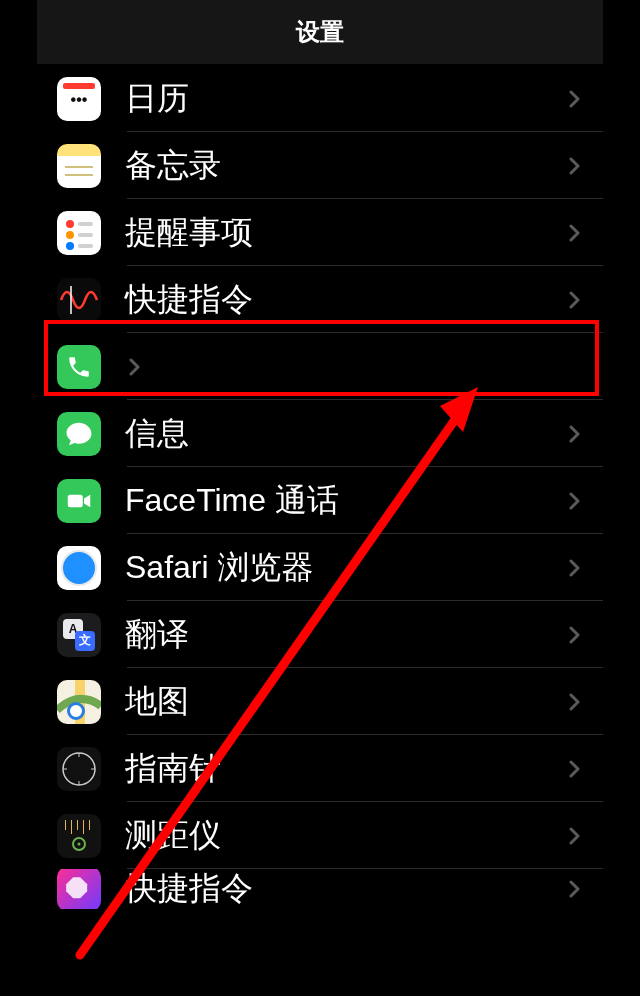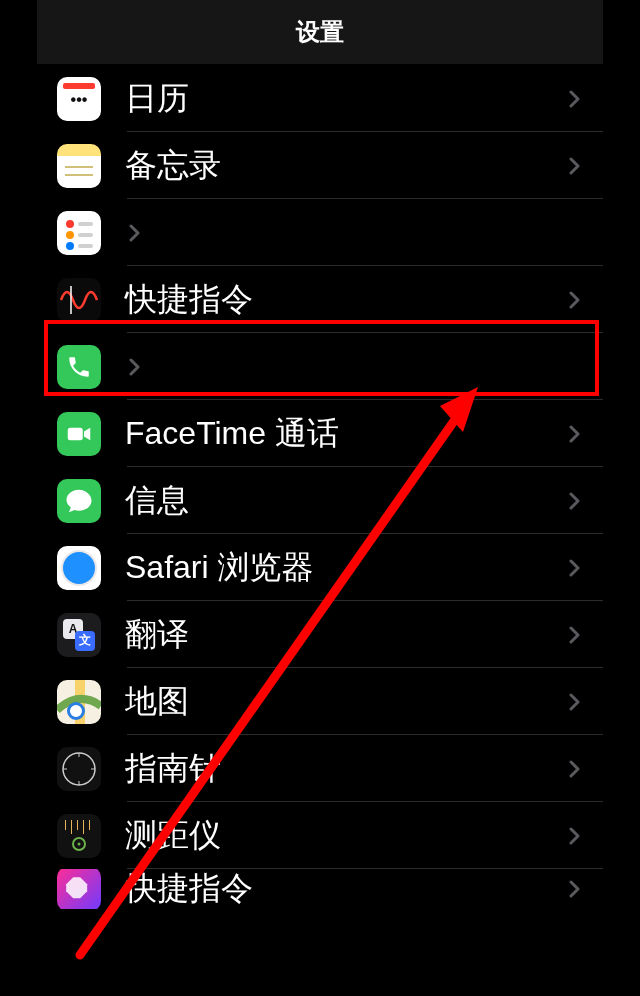--- a/index.html
+++ b/index.html
@@ -137,20 +137,21 @@
 
     <div class="row">
       <div class="icon ic-reminders">
         <div class="dot" style="top:9px;background:#ff3b30"></div>
           <div class="bar" style="top:11px"></div>
         <div class="dot" style="top:20px;background:#ff9500"></div>
           <div class="bar" style="top:22px"></div>
         <div class="dot" style="top:31px;background:#007aff"></div>
           <div class="bar" style="top:33px"></div>
       </div>
+      <span class="label">提醒事项</span>
       <span class="chev">
         <svg width="12" height="18" viewBox="0 0 12 18">
             <path d="M2 2 L9 9 L2 16" stroke="#5a5a5e" stroke-width="3" fill="none" stroke-linecap="round" stroke-linejoin="round"></path>
           </svg>
       </span>
       <div class="sep"></div>
     </div>
 
     <div class="row">
       <div class="icon ic-voice">
@@ -176,42 +177,42 @@
       </div>
       <span class="chev">
         <svg width="12" height="18" viewBox="0 0 12 18">
             <path d="M2 2 L9 9 L2 16" stroke="#5a5a5e" stroke-width="3" fill="none" stroke-linecap="round" stroke-linejoin="round"></path>
           </svg>
       </span>
       <div class="sep"></div>
     </div>
 
     <div class="row">
+      <div class="icon ic-message">
+        <svg width="30" height="30" viewBox="0 0 24 24">
+            <path fill="#fff" d="M12 3C6.5 3 2 6.6 2 11c0 2.4 1.3 4.5 3.4 6L4 21l4.4-1.8c1.1.3 2.3.5 3.6.5 5.5 0 10-3.6 10-8S17.5 3 12 3z"></path>
+          </svg>
+      </div>
+      <span class="label">信息</span>
+      <span class="chev">
+        <svg width="12" height="18" viewBox="0 0 12 18">
+            <path d="M2 2 L9 9 L2 16" stroke="#5a5a5e" stroke-width="3" fill="none" stroke-linecap="round" stroke-linejoin="round"></path>
+          </svg>
+      </span>
+      <div class="sep"></div>
+    </div>
+
+    <div class="row">
       <div class="icon ic-facetime">
         <svg width="30" height="30" viewBox="0 0 24 24">
             <rect x="3" y="7" width="12" height="10" rx="2" fill="#fff"></rect>
             <path fill="#fff" d="M16 10l5-3v10l-5-3z"></path>
           </svg>
       </div>
       <span class="label">FaceTime 通话</span>
-      <span class="chev">
-        <svg width="12" height="18" viewBox="0 0 12 18">
-            <path d="M2 2 L9 9 L2 16" stroke="#5a5a5e" stroke-width="3" fill="none" stroke-linecap="round" stroke-linejoin="round"></path>
-          </svg>
-      </span>
-      <div class="sep"></div>
-    </div>
-
-    <div class="row">
-      <div class="icon ic-message">
-        <svg width="30" height="30" viewBox="0 0 24 24">
-            <path fill="#fff" d="M12 3C6.5 3 2 6.6 2 11c0 2.4 1.3 4.5 3.4 6L4 21l4.4-1.8c1.1.3 2.3.5 3.6.5 5.5 0 10-3.6 10-8S17.5 3 12 3z"></path>
-          </svg>
-      </div>
-      <span class="label">信息</span>
       <span class="chev">
         <svg width="12" height="18" viewBox="0 0 12 18">
             <path d="M2 2 L9 9 L2 16" stroke="#5a5a5e" stroke-width="3" fill="none" stroke-linecap="round" stroke-linejoin="round"></path>
           </svg>
       </span>
       <div class="sep"></div>
     </div>
 
     <div class="row">
       <div class="icon ic-safari">

